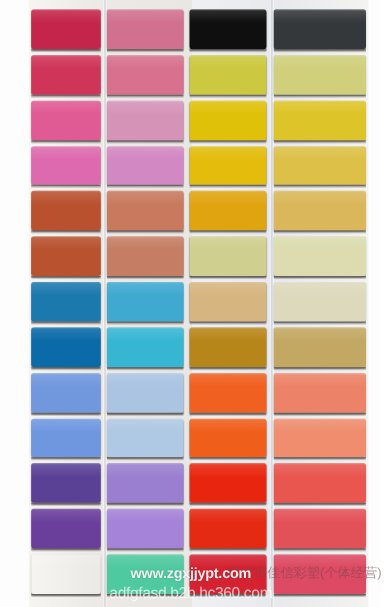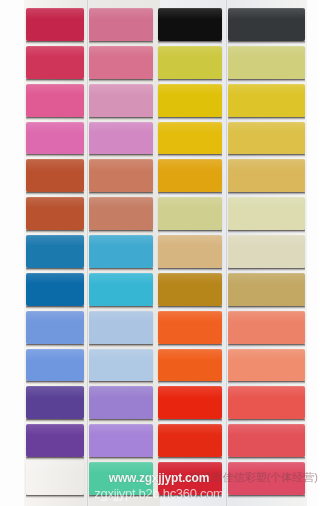--- a/index.html
+++ b/index.html
@@ -182,15 +182,15 @@
       <div class="gap" style="left: 228px; top: 457.154px; width: 77px;"></div>
       <div class="swatch" style="left: 228px; top: 462.154px; width: 77px; height: 32.8462px; background: rgb(221, 74, 99);"></div>
       <div class="gap" style="left: 228px; top: 495px; width: 77px;"></div>
     </div>
 
   <div class="seam" style="left:86px;"></div>
   <div class="seam" style="left:225px;"></div>
 
   <div class="wm wm-cn">武汉市佳信彩塑(个体经营)</div>
   <div class="wm wm-url">www.zgxjjypt.com</div>
-  <div class="wm wm-sub">zgxjjypt.b2b.hc360.com</div>
+  <div class="wm wm-sub">adfgfasd.b2b.hc360.com</div>
 
 </div>
 
 </body></html>

